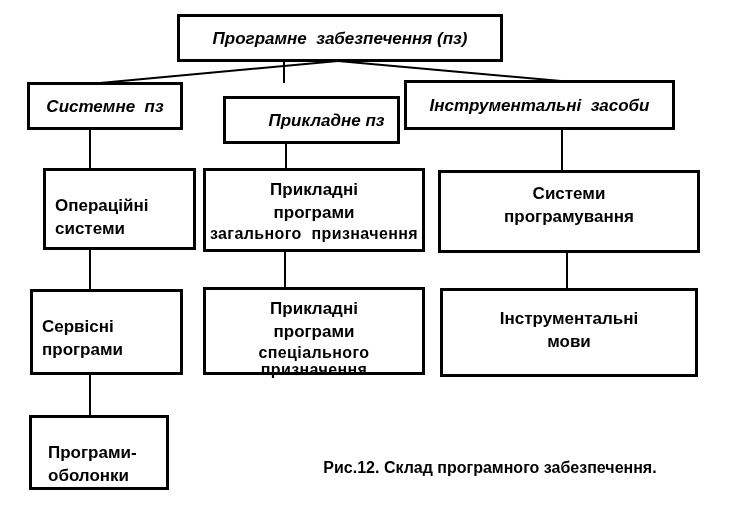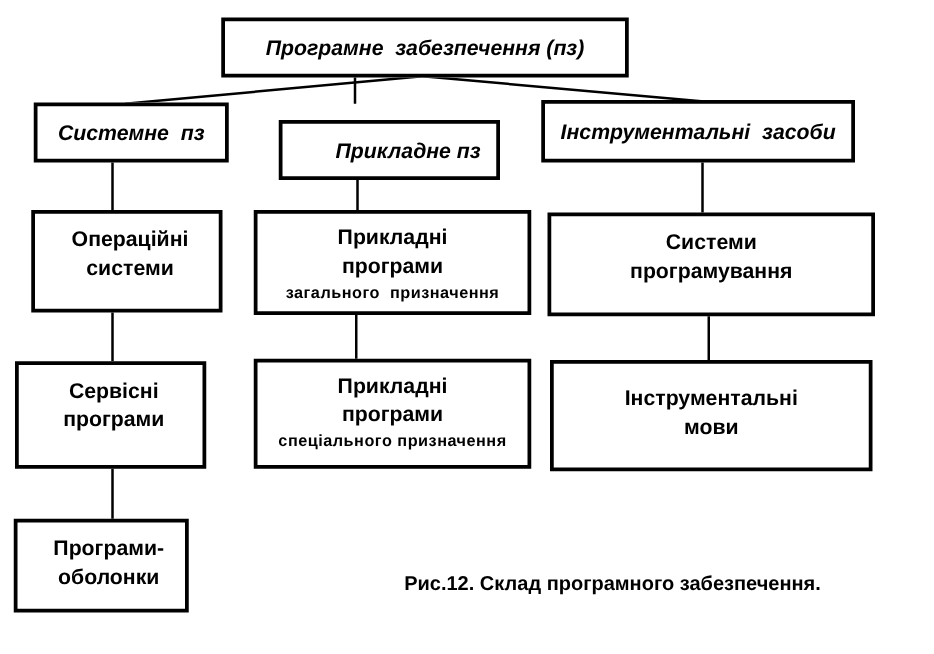--- a/index.html
+++ b/index.html
@@ -30,37 +30,38 @@
     background: #ffffff;
   }
   .label {
     font-weight: bold;
     font-size: 17px;
     line-height: 23px;
     white-space: pre-wrap;
   }
   .sub {
     font-weight: bold;
-    font-size: 13px;
+    font-size: 16px;
     line-height: 17px;
     letter-spacing: 0.4px;
     white-space: pre-wrap;
     text-align: center;
     margin-top: 1px;
   }
   .center-v {
     display: flex;
     align-items: center;
     justify-content: center;
     text-align: center;
     font-style: italic;
   }
   .top-left {
-    padding: 9px 4px 0 9px;
-    text-align: center;
+    padding: 23px 4px 0 9px;
+    text-align: left;
+    margin-left: 18px;
   }
   .top-center {
     padding-top: 7px;
     text-align: center;
   }
   .caption {
     position: absolute;
     font-weight: bold;
     font-size: 16px;
     text-align: center;
@@ -94,21 +95,21 @@
   </div>
 
   <div class="node center-v" style="left:27px; top:82px; width:156px; height:48px;">
     <span class="label">Системне  пз</span>
   </div>
 
   <div class="node center-v" style="left:223px; top:96px; width:177px; height:48px;padding-left:30px;">
     <span class="label">Прикладне пз</span>
   </div>
 
-  <div class="node center-v" style="left:433px; top:80px; width:251px; height:50px;">
+  <div class="node center-v" style="left:404px; top:80px; width:271px; height:50px;">
     <span class="label">Інструментальні  засоби</span>
   </div>
 
   <div class="node top-left" style="left:25px; top:168px; width:153px; height:82px;">
     <span class="label">Операційні
 системи</span>
   </div>
 
   <div class="node top-center" style="left:203px; top:168px; width:222px; height:84px;">
     <div class="label">Прикладні

